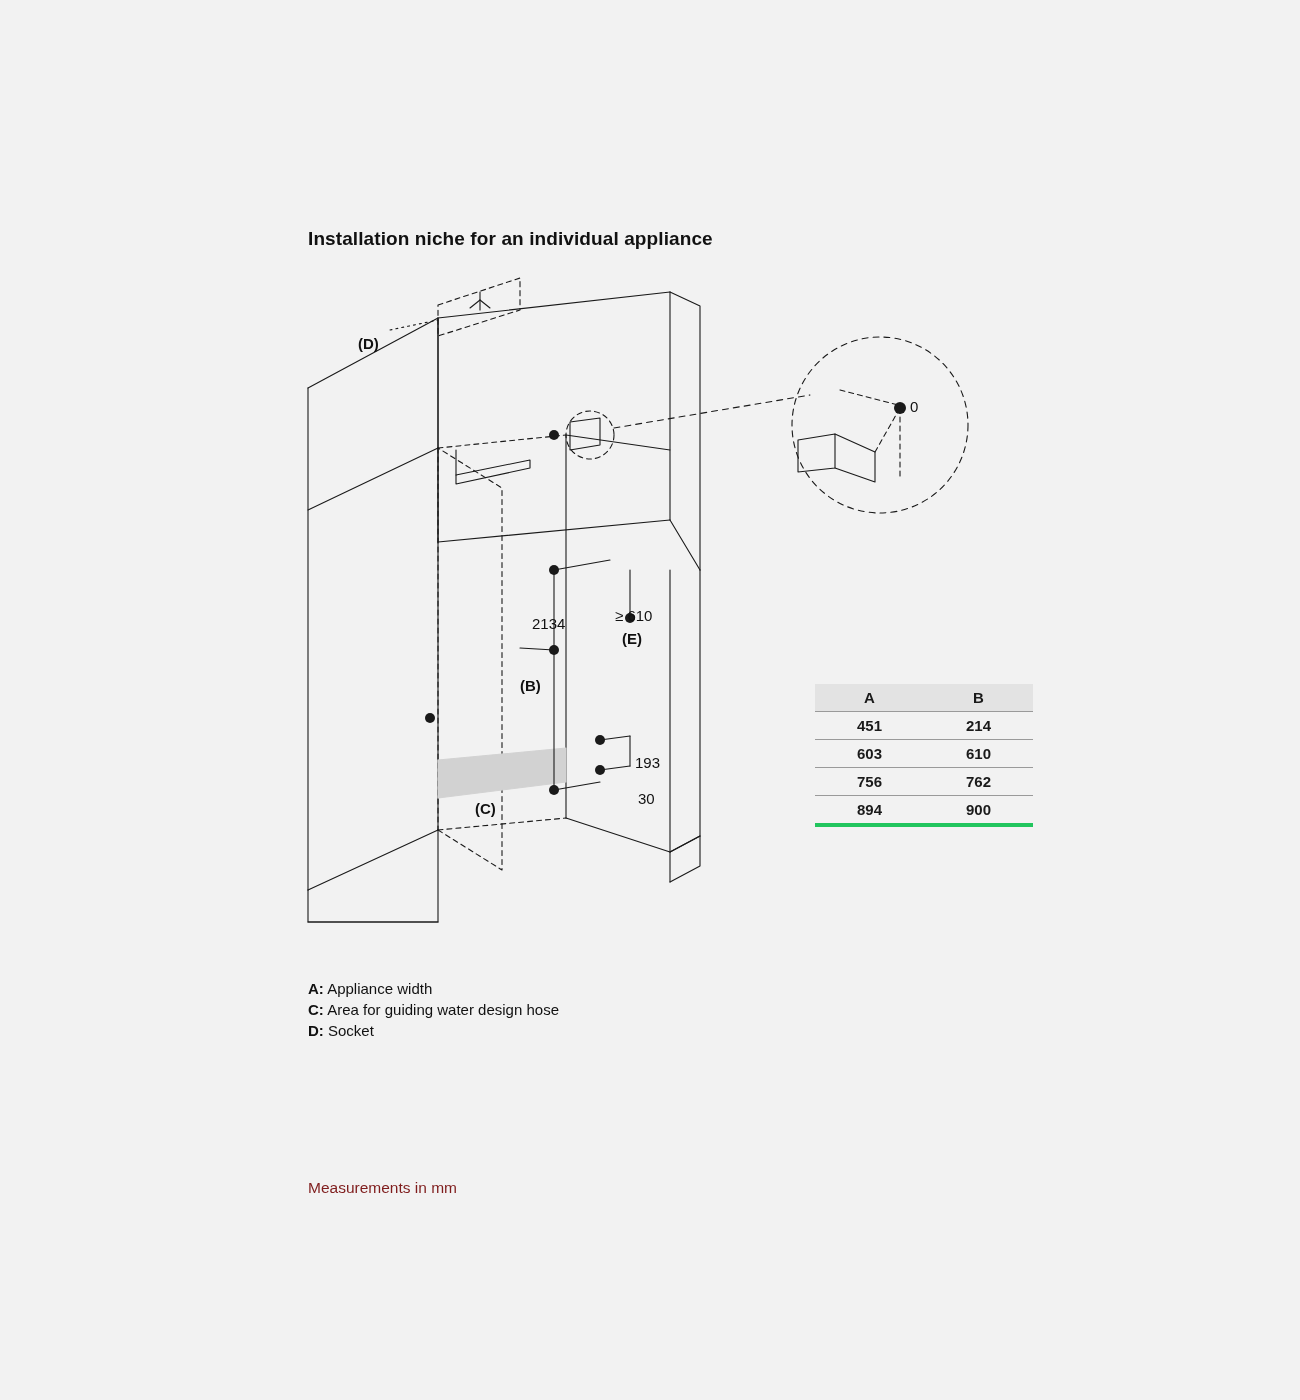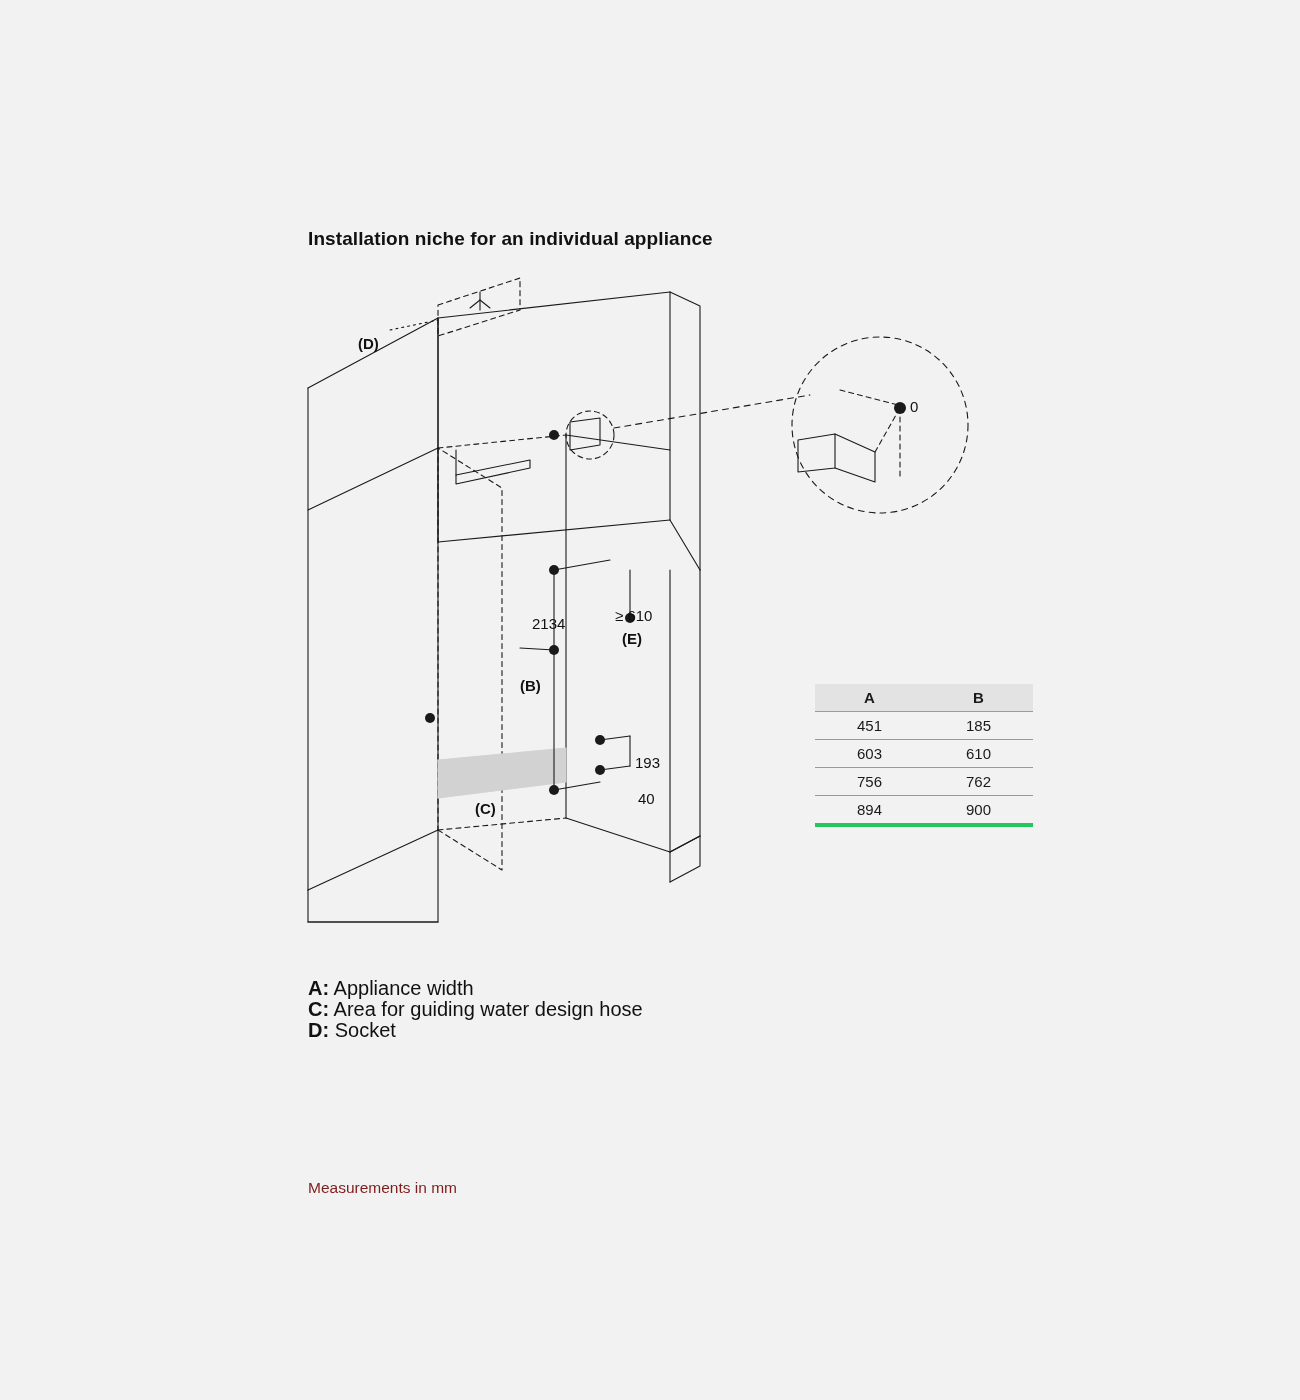--- a/index.html
+++ b/index.html
@@ -57,33 +57,34 @@
     left: 815px;
     top: 684px;
     border-collapse: collapse;
     font-size: 15px;
   }
   table.spec th, table.spec td {
     width: 85px;
     text-align: center;
     padding: 5px 12px;
     border-bottom: 1px solid #9a9a9a;
+    font-weight: bold;
   }
   table.spec th {
     background: #e3e3e3;
     font-weight: bold;
     border-bottom: 1px solid #9a9a9a;
   }
   table.spec tr:last-child td { border-bottom: 4px solid #22c55e; }
 
   .legend {
     position: absolute;
     left: 308px;
     top: 978px;
-    font-size: 20px;
+    font-size: 15px;
     line-height: 21px;
     color: #111;
   }
   .legend .row { white-space: nowrap; }
   .legend .key { font-weight: bold; }
   .measure-note {
     position: absolute;
     left: 308px;
     top: 1179px;
     font-size: 15.5px;
@@ -171,21 +172,21 @@
       </g>
     </svg>
 
     <div class="dim-label bold" style="left:88px; top:65px;">(D)</div>
     <div class="dim-label" style="left:262px; top:337px;margin-top:8px;">2134</div>
     <div class="dim-label" style="left:345px; top:337px;">≥ 610</div>
     <div class="dim-label bold" style="left:352px; top:360px;">(E)</div>
     <div class="dim-label bold" style="left:250px; top:407px;">(B)</div>
     <div class="dim-label bold" style="left:205px; top:530px;">(C)</div>
     <div class="dim-label" style="left:365px; top:484px;">193</div>
-    <div class="dim-label" style="left:368px; top:520px;">40</div>
+    <div class="dim-label" style="left:368px; top:520px;">30</div>
   </div>
 
   <div class="detail">
     <svg width="210" height="190" viewBox="0 0 210 190">
       <g fill="none" stroke="#1a1a1a" stroke-width="1.1" stroke-linejoin="round" stroke-linecap="round">
         <circle cx="100" cy="95" r="88" stroke-dasharray="6 5"></circle>
         <path d="M18 110 L55 104 L55 138 L18 142 Z"></path>
         <path d="M55 104 L95 122 L95 152 L55 138"></path>
         <path d="M95 122 L120 78" stroke-dasharray="5 4"></path>
         <path d="M120 78 L120 150" stroke-dasharray="5 4"></path>
@@ -199,21 +200,21 @@
   <table class="spec">
     <thead>
       <tr>
         <th>A</th>
         <th>B</th>
       </tr>
     </thead>
     <tbody>
       <tr>
         <td>451</td>
-        <td>185</td>
+        <td>214</td>
       </tr>
       <tr>
         <td>603</td>
         <td>610</td>
       </tr>
       <tr>
         <td>756</td>
         <td>762</td>
       </tr>
       <tr>

